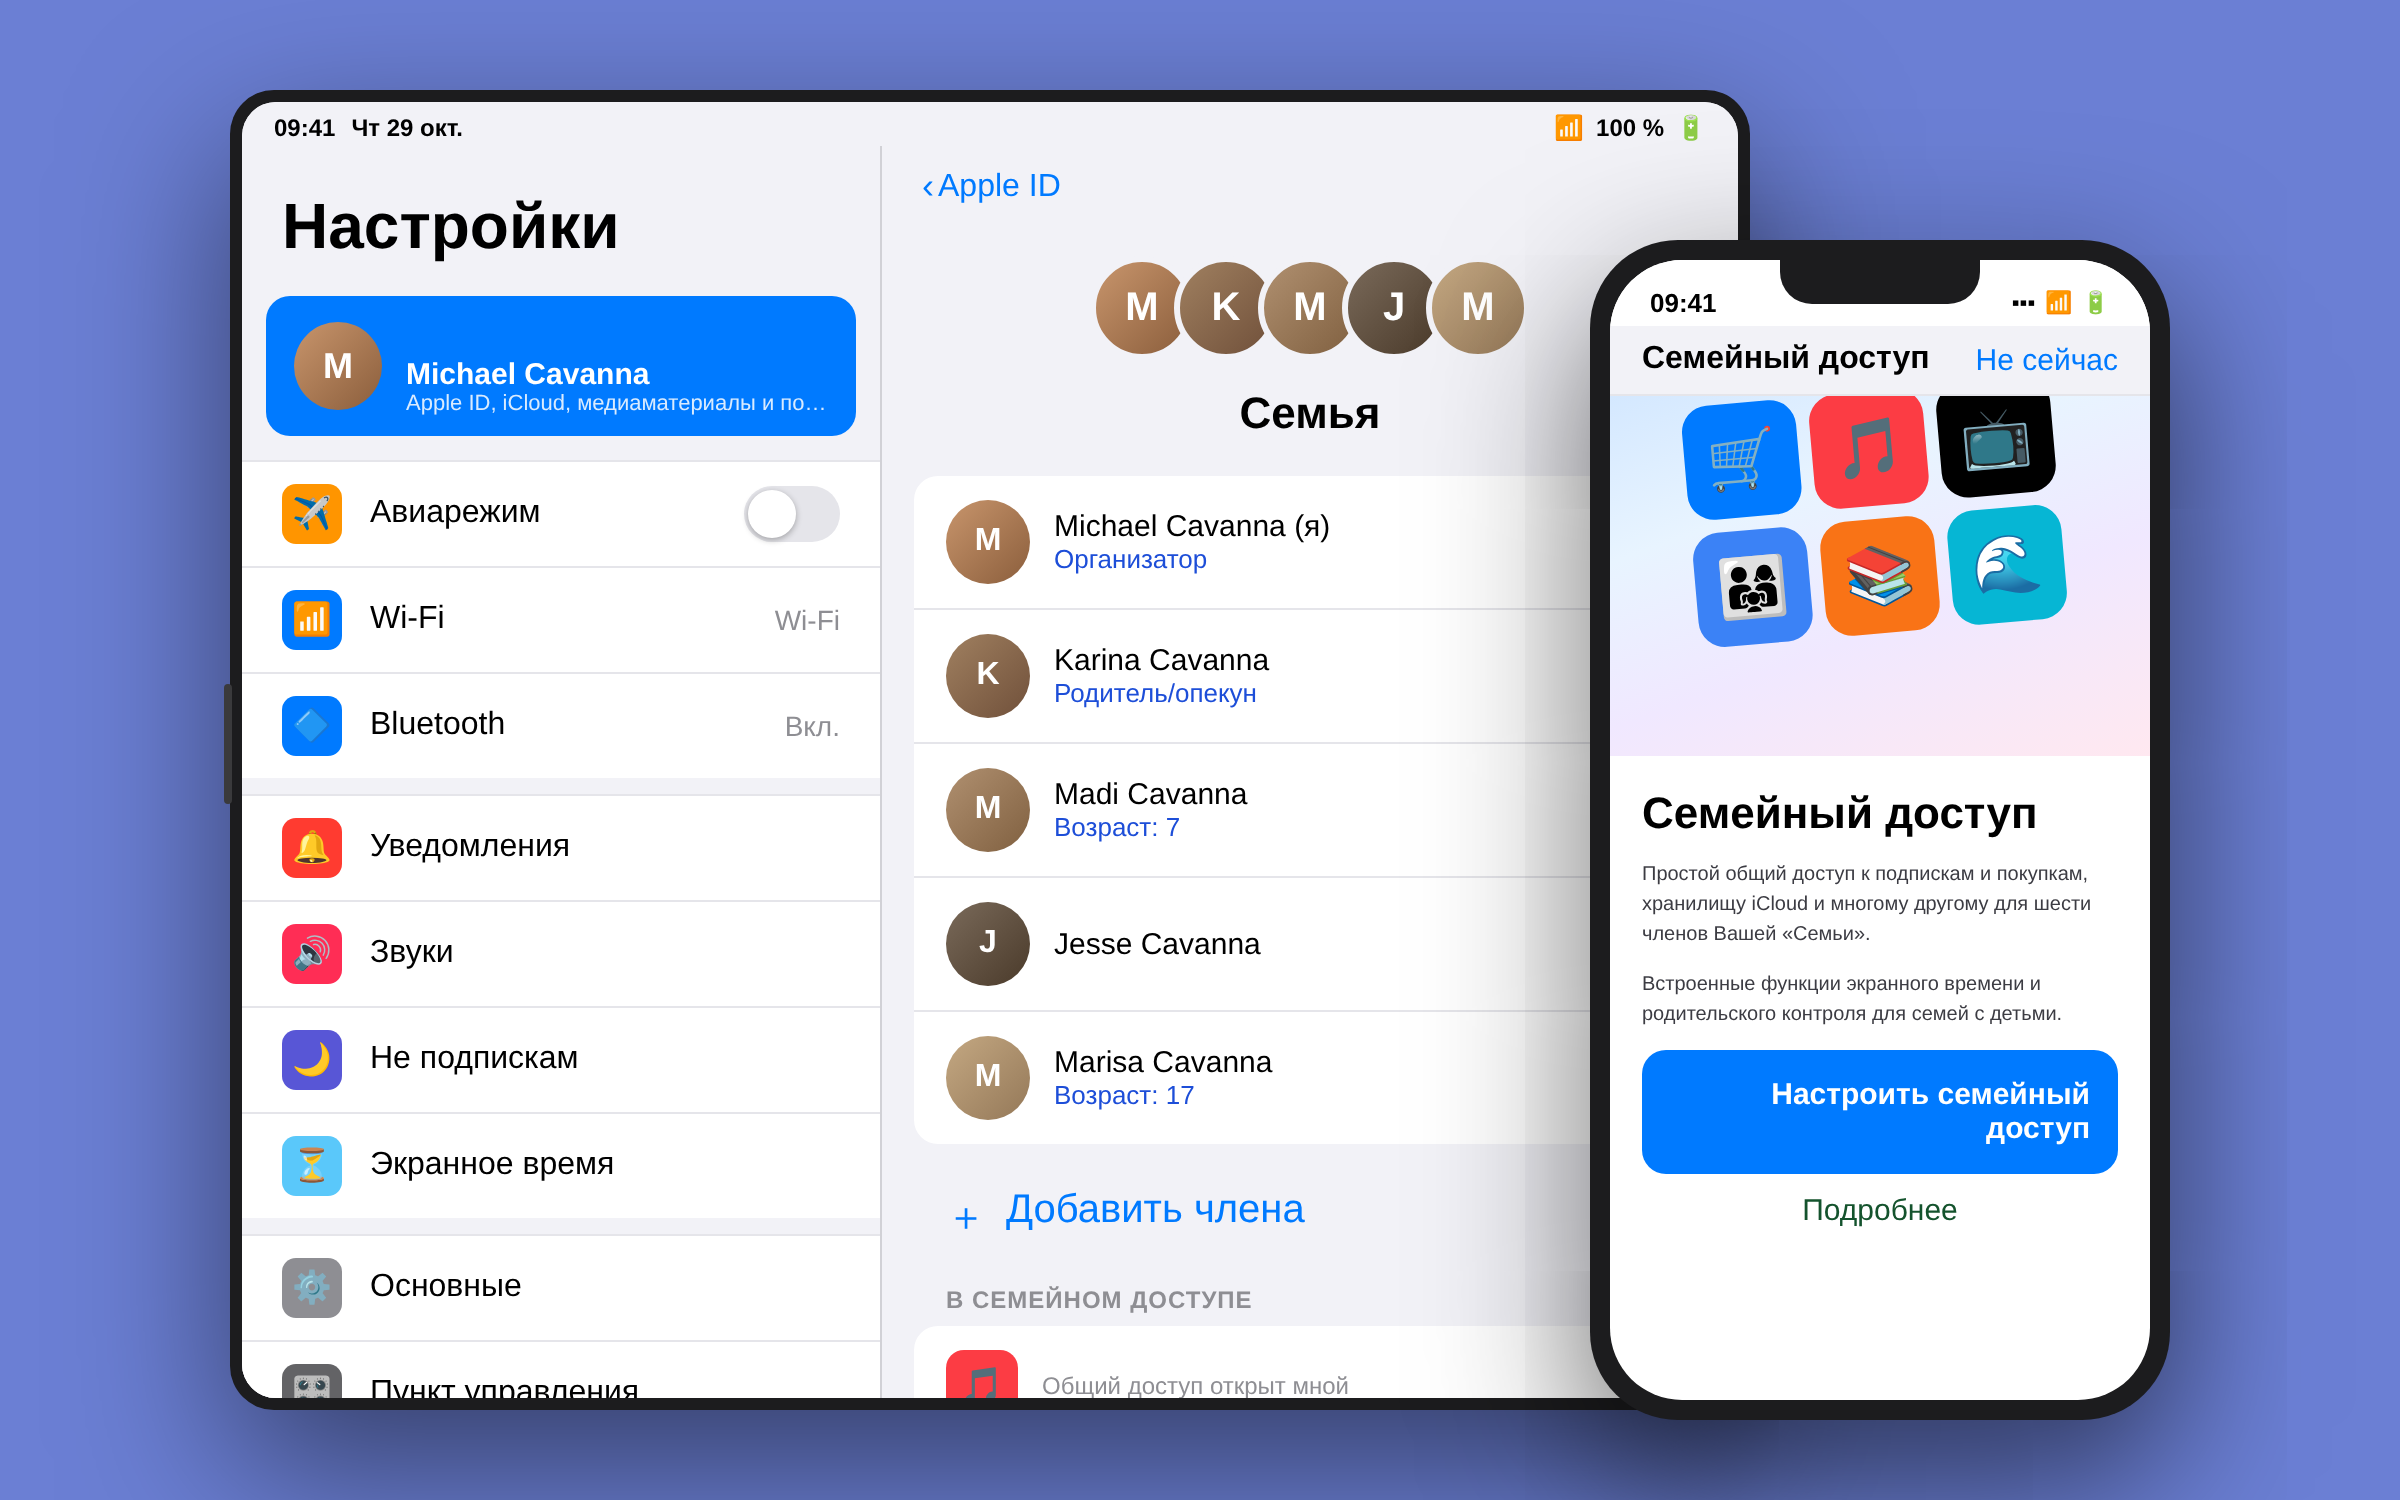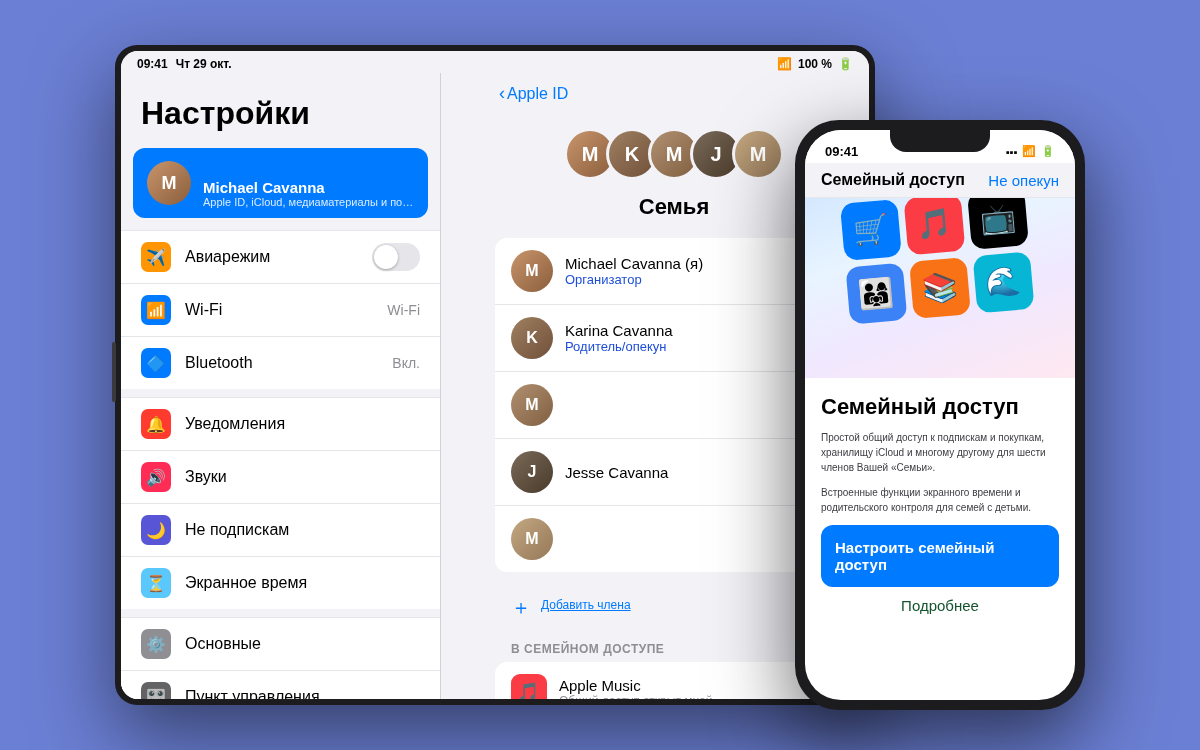--- a/index.html
+++ b/index.html
@@ -43,21 +43,20 @@
       font-weight: 600;
       color: #000;
       flex-shrink: 0;
     }
     .ipad-statusbar-left { display: flex; gap: 8px; }
     .ipad-statusbar-right { display: flex; gap: 6px; align-items: center; }
     .ipad-content {
       display: flex;
       flex: 1;
       overflow: hidden;
-      gap: 38px;
     }
 
     
     .sidebar {
       width: 320px;
       background: #f2f2f7;
       border-right: 1px solid #d1d1d6;
       overflow: hidden;
       display: flex;
       flex-direction: column;
@@ -230,21 +229,21 @@
 
     .add-member {
       display: flex;
       align-items: center;
       gap: 8px;
       padding: 14px 16px;
       cursor: pointer;
       margin: 0 16px;
     }
     .add-icon { width: 22px; height: 22px; color: #007aff; font-size: 20px; font-weight: 300; }
-    .add-label { color: #007aff; font-size: 12px; text-decoration: underline; }
+    .add-label { color: #007aff; font-size: 20px; }
 
     .section-header {
       font-size: 12px;
       font-weight: 600;
       color: #8e8e93;
       text-transform: uppercase;
       letter-spacing: 0.5px;
       padding: 12px 32px 6px 32px;
     }
 
@@ -371,21 +370,21 @@
       display: flex;
       flex-direction: column;
     }
     .iphone-title { font-size: 22px; font-weight: 700; color: #000; margin-bottom: 10px; }
     .iphone-desc { font-size: 10px; color: #3c3c43; line-height: 1.5; margin-bottom: 10px; }
     .iphone-setup-btn {
       background: #007aff;
       color: white;
       border-radius: 12px;
       padding: 14px;
-      text-align: left;
+      text-align: right;
       font-size: 15px;
       font-weight: 600;
       cursor: pointer;
       margin-bottom: 10px;
     }
     .iphone-more-btn {
       text-align: center;
       color: #14532d;
       font-size: 15px;
       cursor: pointer;
@@ -518,44 +517,51 @@
             </div>
             <div class="member-item">
               <div class="member-avatar" style="background:linear-gradient(135deg,#a08060,#70503a);">K</div>
               <div class="member-info">
                 <div class="member-name">Karina Cavanna</div>
                 <div class="member-role">Родитель/опекун</div>
               </div>
             </div>
             <div class="member-item">
               <div class="member-avatar" style="background:linear-gradient(135deg,#b09070,#806040);">M</div>
+              <div class="member-info">
+                <div class="member-name">Madi Cavanna</div>
+                <div class="member-role">Возраст: 7</div>
+              </div>
             </div>
             <div class="member-item">
               <div class="member-avatar" style="background:linear-gradient(135deg,#7a6a5a,#4a3a2a);">J</div>
               <div class="member-info">
                 <div class="member-name">Jesse Cavanna</div>
               </div>
             </div>
             <div class="member-item">
               <div class="member-avatar" style="background:linear-gradient(135deg,#c4a882,#947858);">M</div>
+              <div class="member-info">
+                <div class="member-name">Marisa Cavanna</div>
+                <div class="member-role">Возраст: 17</div>
+              </div>
             </div>
           </div>
 
           <div class="add-member">
             <div class="add-icon">＋</div>
             <span class="add-label">Добавить члена</span>
           </div>
 
           <div class="section-header">В СЕМЕЙНОМ ДОСТУПЕ</div>
 
           <div class="services-list">
             <div class="service-item">
               <div class="service-icon" style="background:#fc3c44;">🎵</div>
               <div class="service-info">
-                <div class="service-name">Apple Music</div>
                 <div class="service-sub">Общий доступ открыт мной</div>
               </div>
             </div>
 
           </div>
         </div>
       </div>
     </div>
   </div>
 </div>
@@ -568,21 +574,21 @@
       <span class="iphone-status-left">09:41</span>
       <div class="iphone-status-right">
         <span>▪▪▪</span>
         <span>📶</span>
         <span>🔋</span>
       </div>
     </div>
 
     <div class="iphone-nav">
       <span class="iphone-nav-title">Семейный доступ</span>
-      <span class="iphone-nav-action">Не опекун</span>
+      <span class="iphone-nav-action">Не сейчас</span>
     </div>
 
     <div class="iphone-hero">
       <div class="hero-icons">
         <div class="hero-app-icon" style="background:#007aff;">🛒</div>
         <div class="hero-app-icon" style="background:#fc3c44;">🎵</div>
         <div class="hero-app-icon" style="background:#000;">📺</div>
         <div class="hero-app-icon" style="background:#3b82f6;">👨‍👩‍👧</div>
         <div class="hero-app-icon" style="background:#f97316;">📚</div>
         <div class="hero-app-icon" style="background:#06b6d4;">🌊</div>

